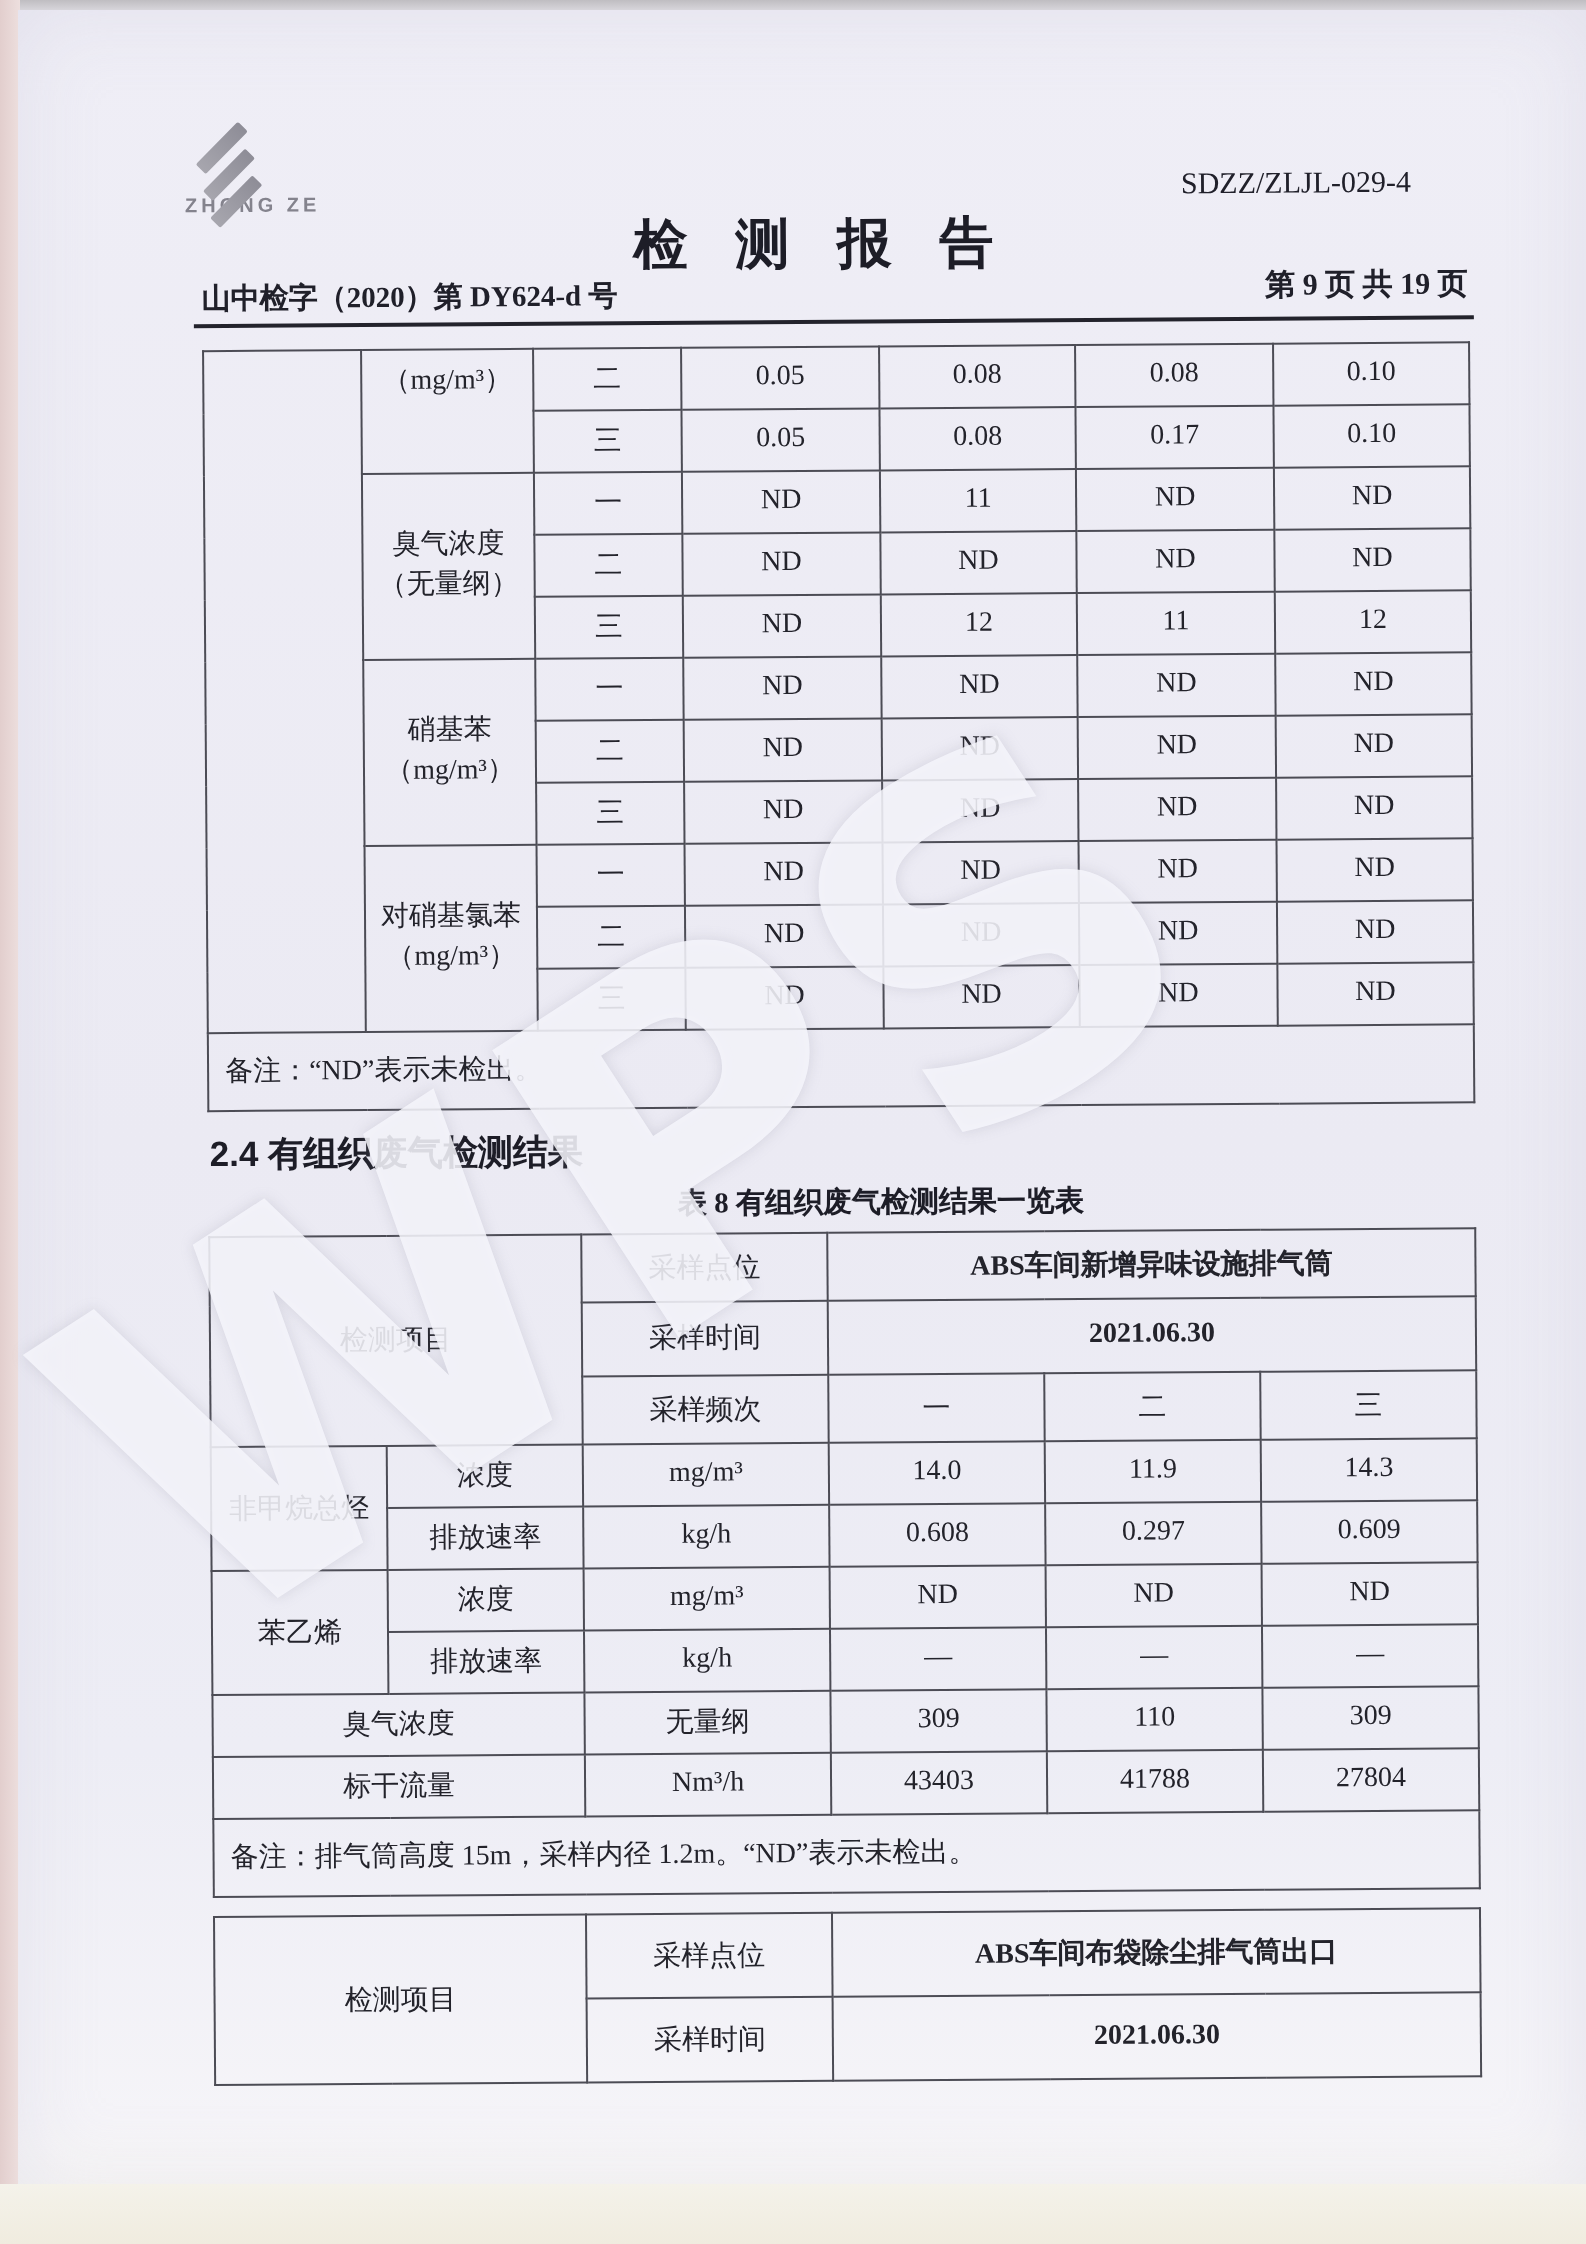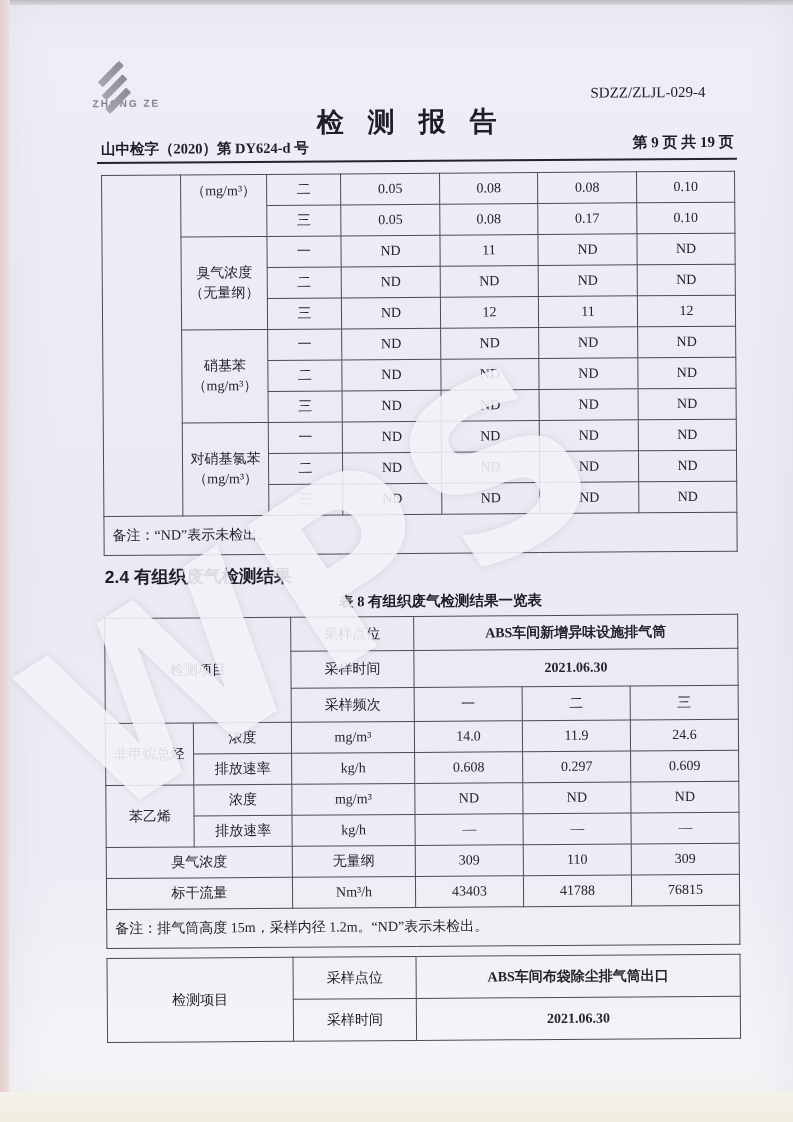--- a/index.html
+++ b/index.html
@@ -252,21 +252,21 @@
             <td>二</td>
             <td>三</td>
           </tr>
 
           <tr>
             <td rowspan="2">非甲烷总烃</td>
             <td>浓度</td>
             <td>mg/m³</td>
             <td>14.0</td>
             <td>11.9</td>
-            <td>24.6</td>
+            <td>14.3</td>
           </tr>
           <tr>
             <td>排放速率</td>
             <td>kg/h</td>
             <td>0.608</td>
             <td>0.297</td>
             <td>0.609</td>
           </tr>
 
           <tr>
@@ -290,21 +290,21 @@
             <td>无量纲</td>
             <td>309</td>
             <td>110</td>
             <td>309</td>
           </tr>
           <tr>
             <td colspan="2">标干流量</td>
             <td>Nm³/h</td>
             <td>43403</td>
             <td>41788</td>
-            <td>76815</td>
+            <td>27804</td>
           </tr>
 
           <tr>
             <td colspan="6" class="remark-cell">备注：排气筒高度 15m，采样内径 1.2m。“ND”表示未检出。</td>
           </tr>
         </tbody>
       </table>
 
       <table class="t9">
         <colgroup>

